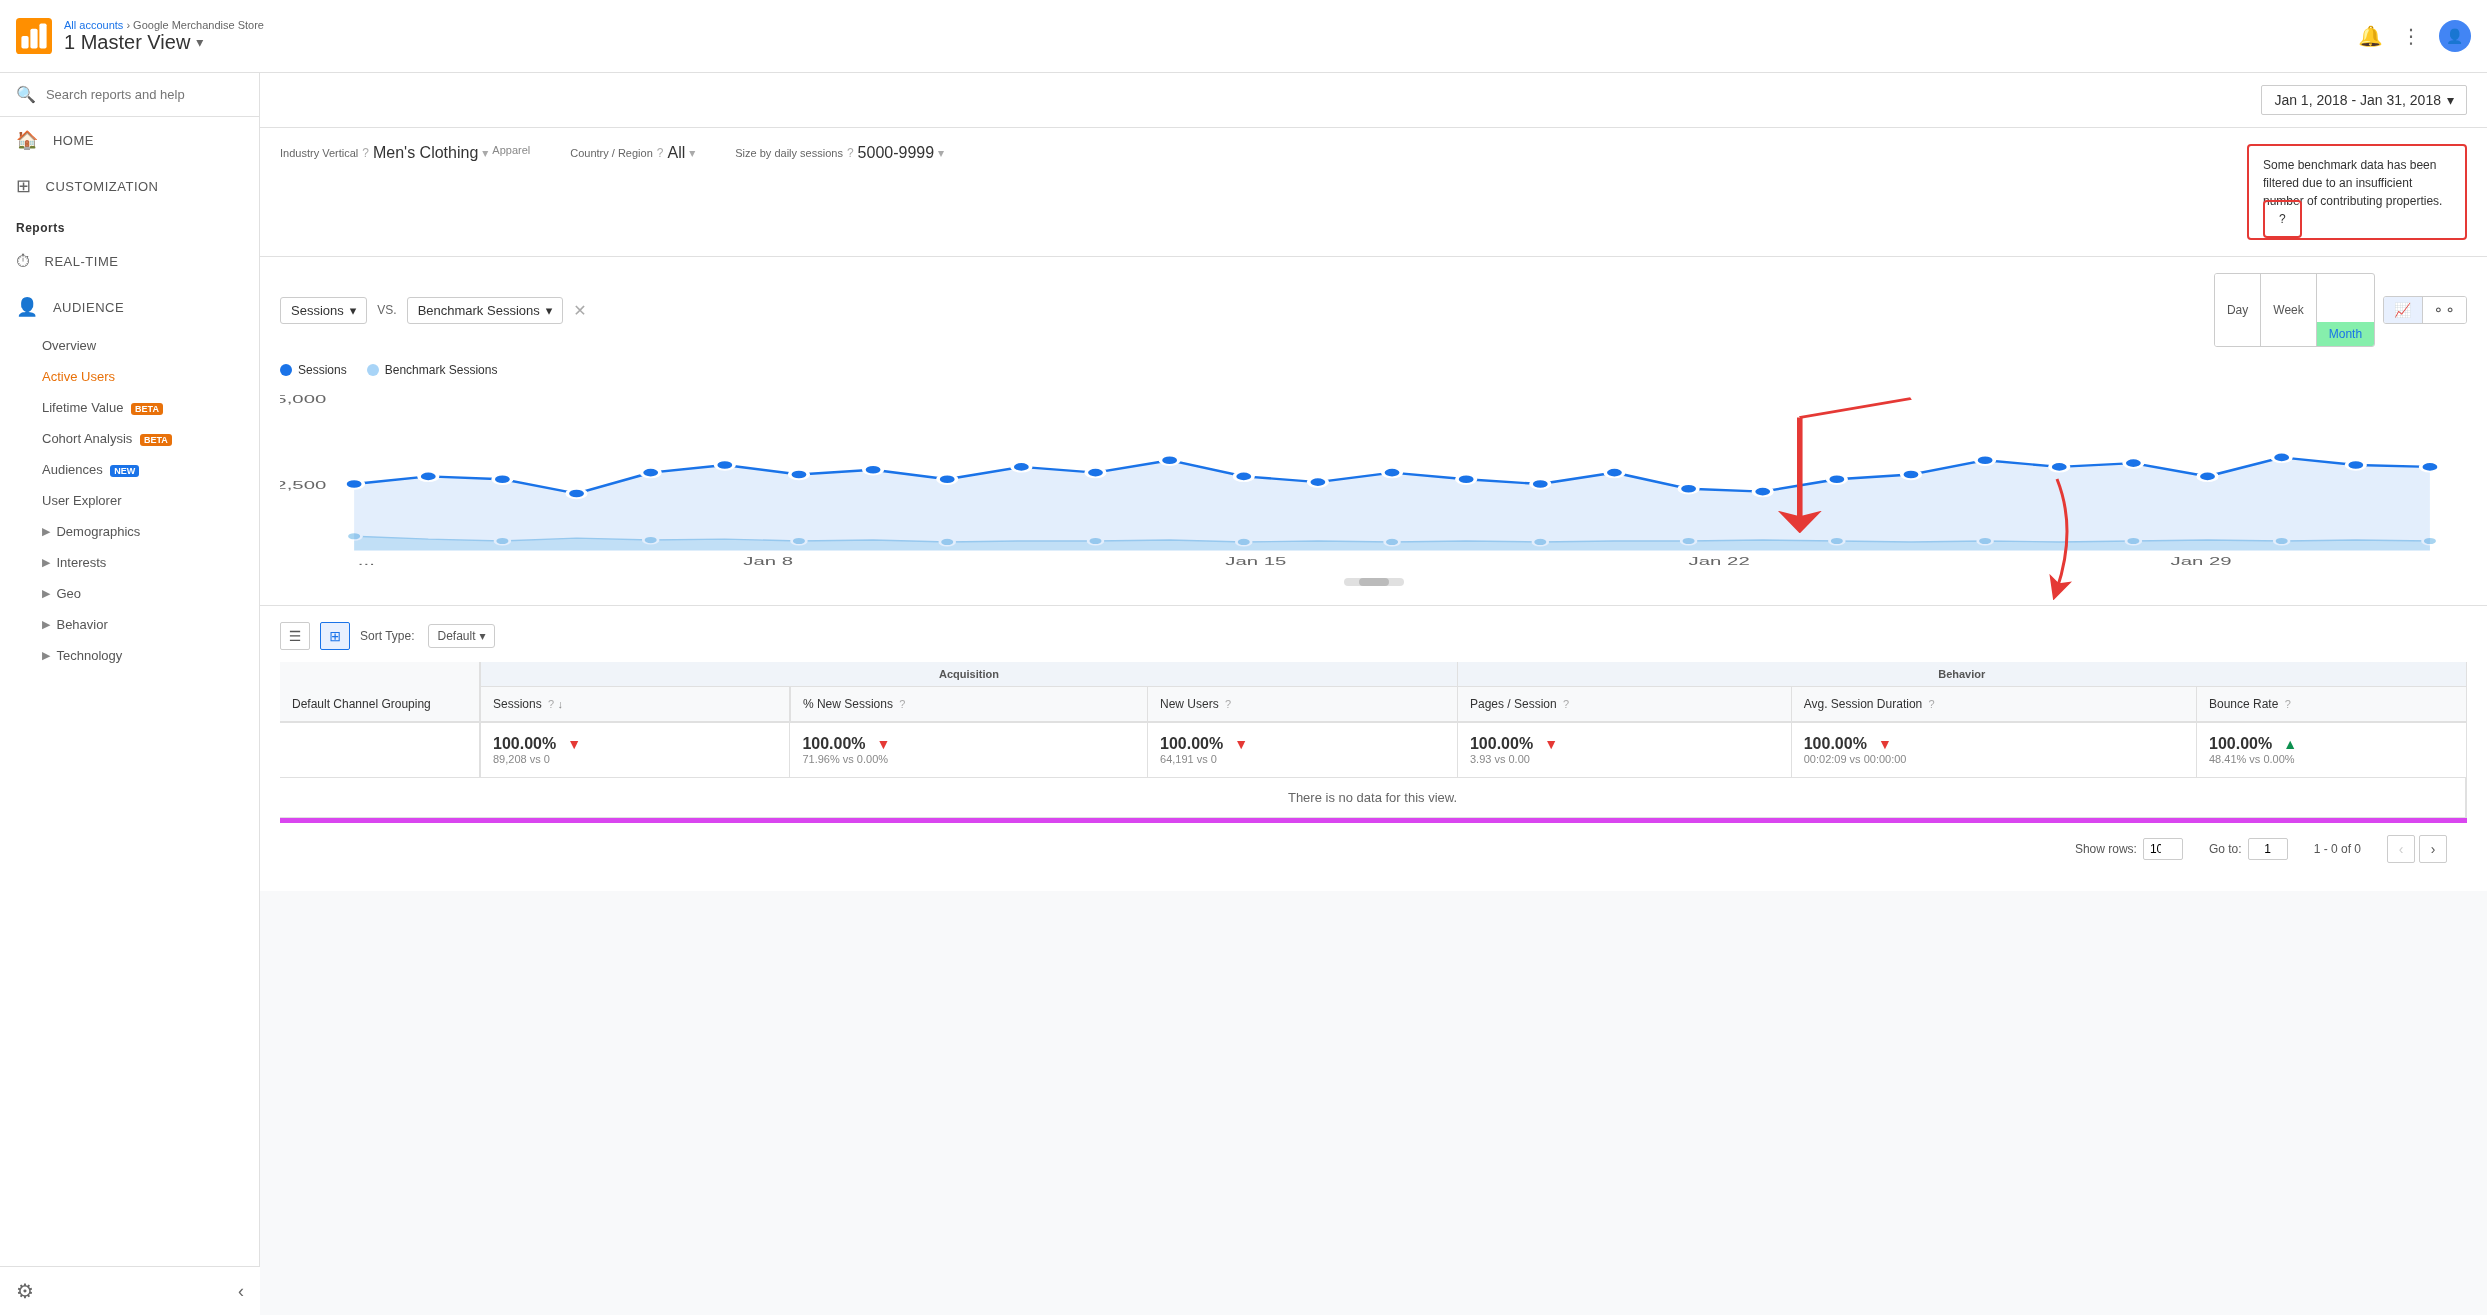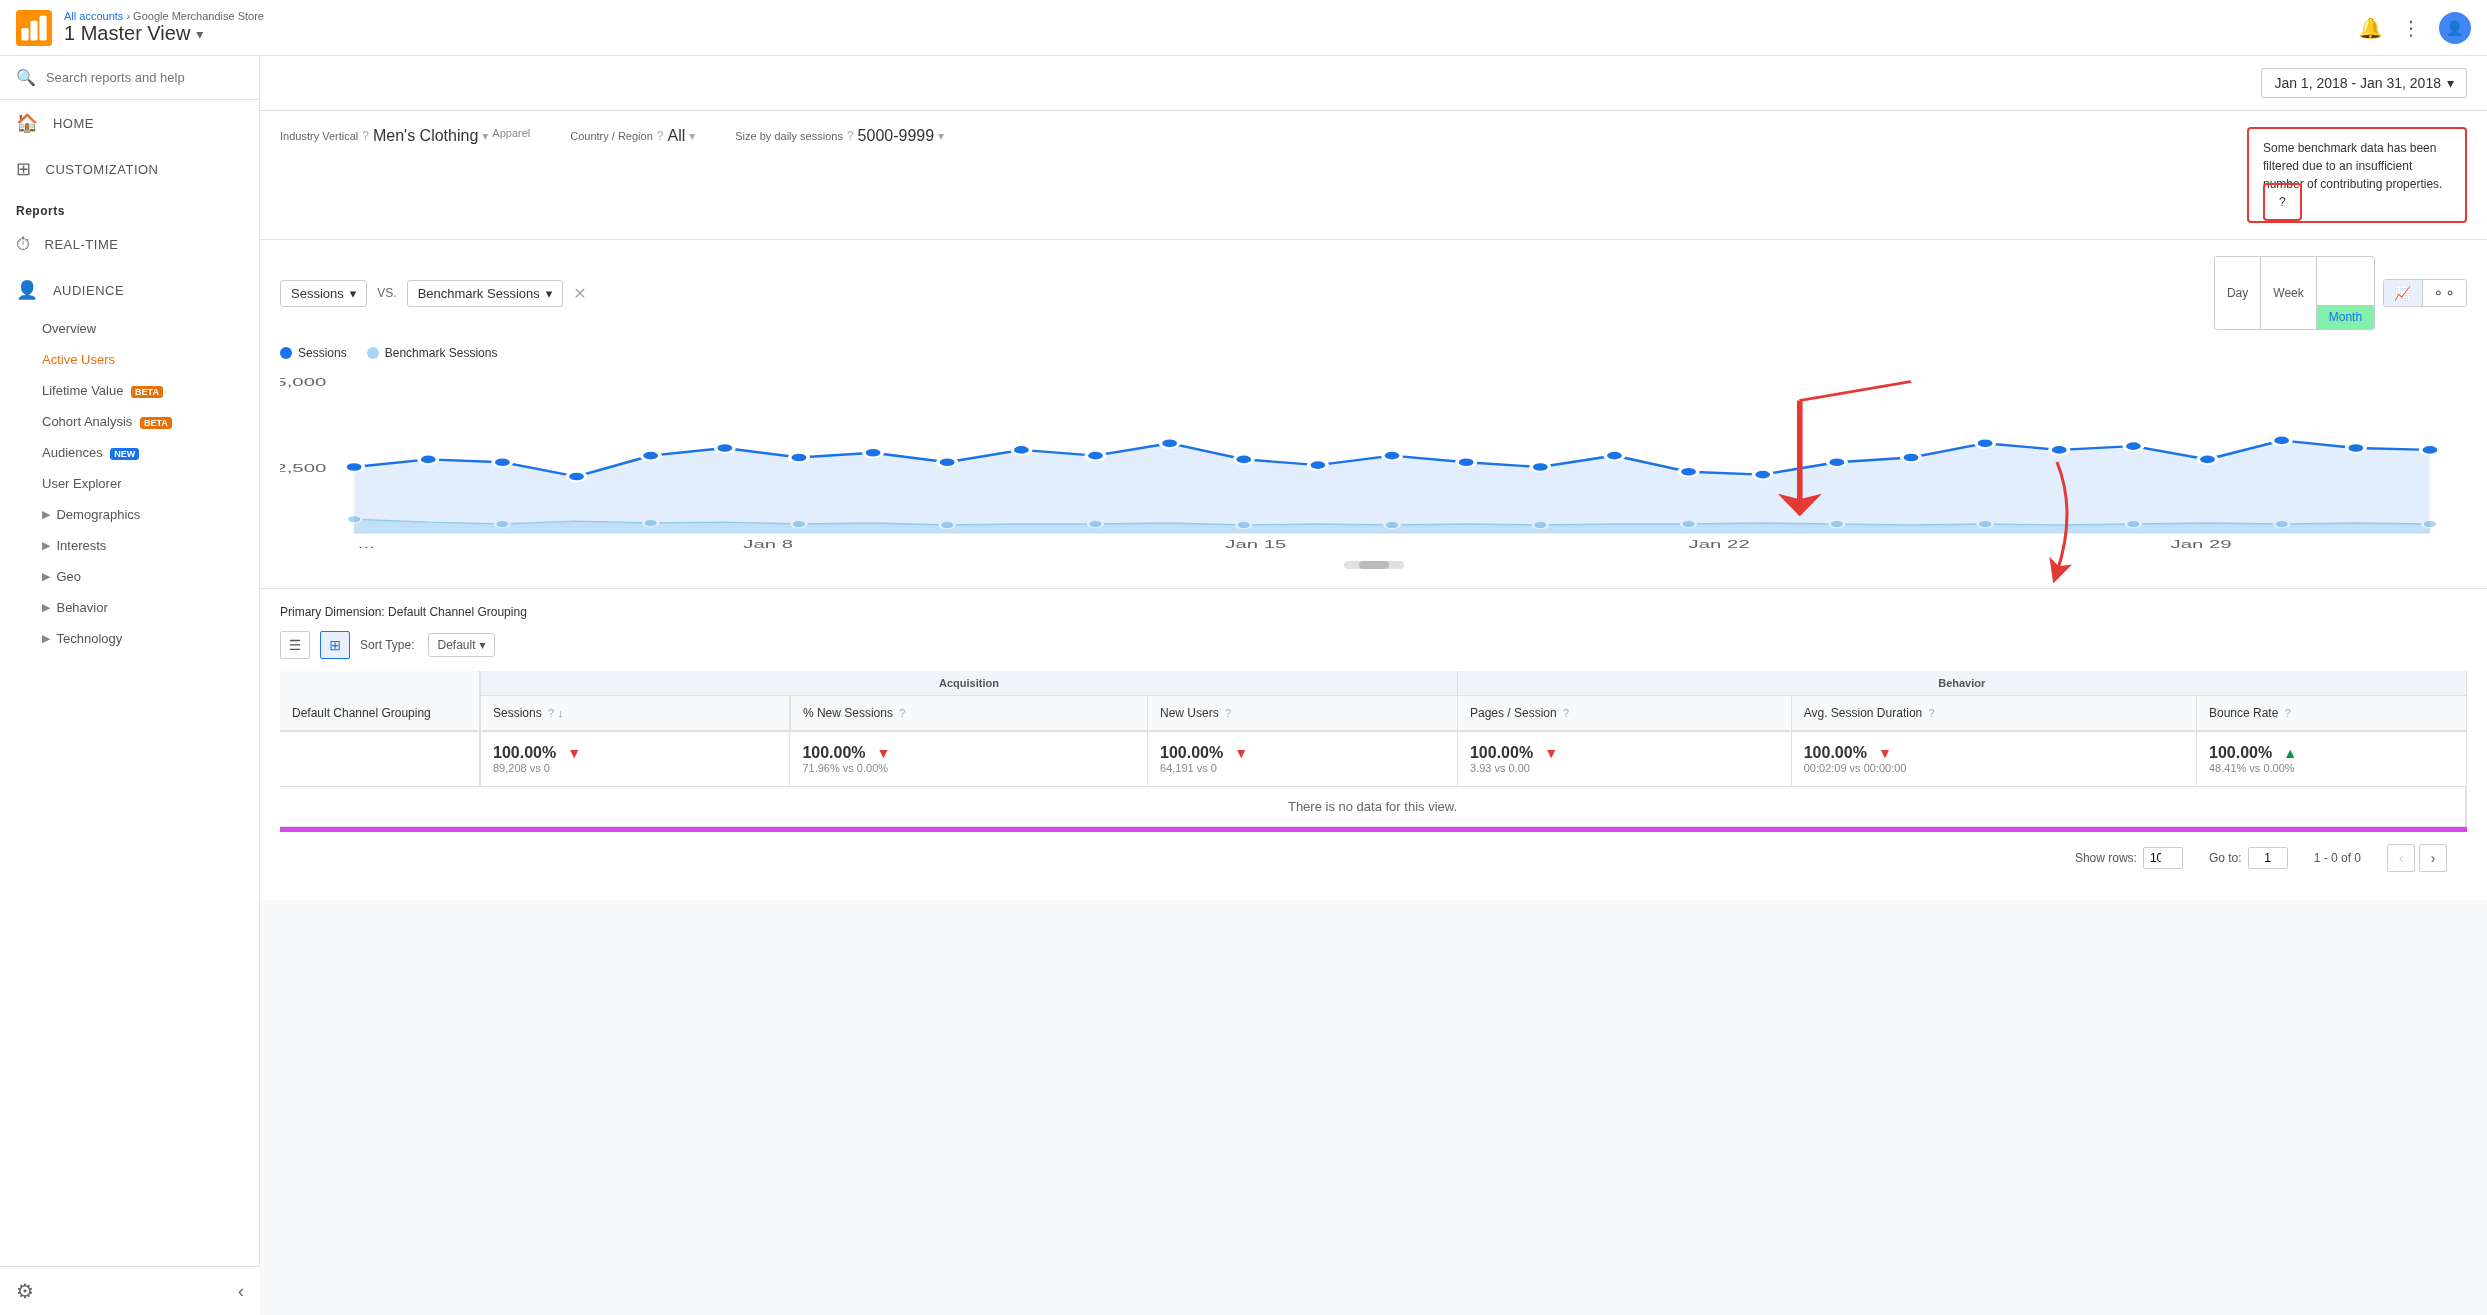--- a/index.html
+++ b/index.html
@@ -1,21 +1,21 @@
 <!DOCTYPE html>
 <html><head>
   <meta charset="utf-8">
   <style>
     * { box-sizing: border-box; margin: 0; padding: 0; }
     body { font-family: Arial, sans-serif; font-size: 13px; color: #333; background: #f1f3f4; overflow: hidden; }
 
     
     .top-bar {
       display: flex; align-items: center; justify-content: space-between;
-      background: #fff; height: 56px; padding: 0 16px;
+      background: #fff; height: 73px; padding: 0 16px;
       border-bottom: 1px solid #e0e0e0; position: relative; z-index: 10;
     }
     .top-bar-left { display: flex; align-items: center; gap: 12px; }
     .ga-logo { width: 36px; height: 36px; }
     .breadcrumb-title { display: flex; flex-direction: column; }
     .breadcrumb-top { font-size: 11px; color: #666; }
     .breadcrumb-top span { color: #666; }
     .master-view { font-size: 20px; font-weight: 400; color: #333; display: flex; align-items: center; gap: 6px; cursor: pointer; }
     .master-view .dropdown-arrow { font-size: 14px; color: #666; }
     .top-bar-right { display: flex; align-items: center; gap: 16px; }
@@ -416,24 +416,20 @@
             <marker id="arrowhead2" markerWidth="8" markerHeight="8" refX="4" refY="4" orient="auto">
               <path d="M0,0 L8,4 L0,8 L2,4 Z" fill="#e53935"></path>
             </marker>
           </defs>
           <path d="M60,10 Q80,60 60,120" stroke="#e53935" stroke-width="3" fill="none" marker-end="url(#arrowhead2)"></path>
         </svg>
       </div>
     </div>
 
     <div class="table-section">
-      <div class="primary-dimension">
-        <span>Primary Dimension:</span>
-        <span>Default Channel Grouping</span>
-      </div>
       <div class="view-controls">
         <button class="view-btn">☰</button>
         <button class="view-btn active">⊞</button>
         <div class="sort-type">
           <span>Sort Type:</span>
           <div class="sort-dropdown">
             <span>Default</span>
             <span>▾</span>
           </div>
         </div>

